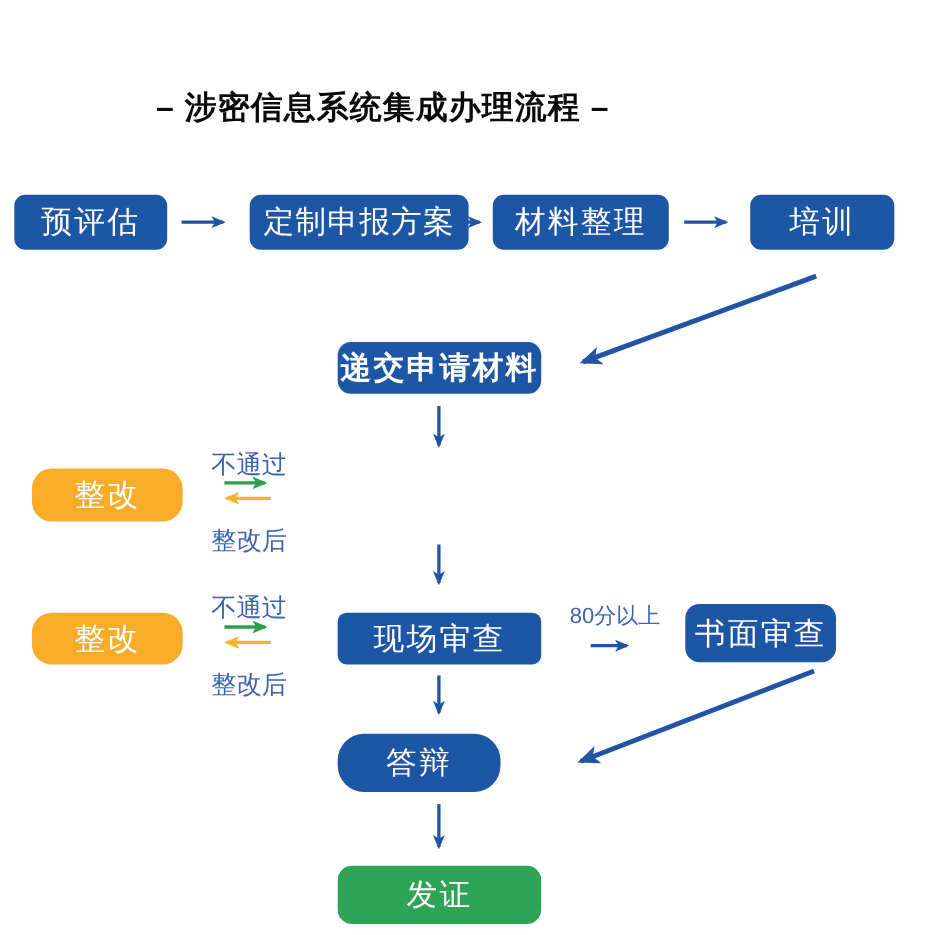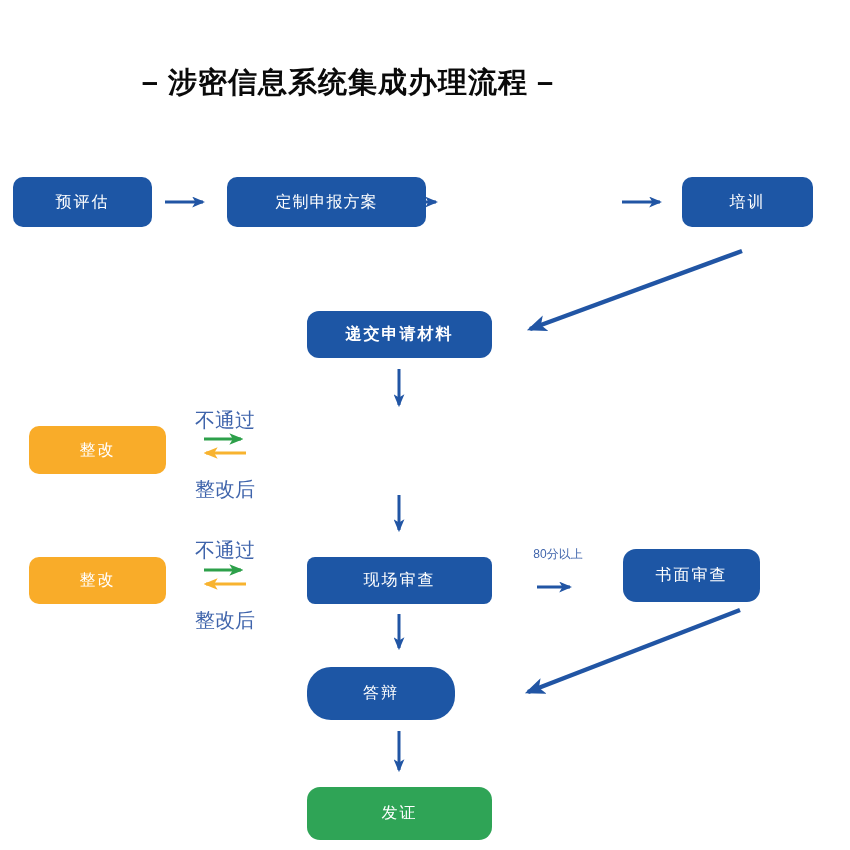--- a/index.html
+++ b/index.html
@@ -4,46 +4,46 @@
 <style>
   html,body{margin:0;padding:0;background:#ffffff;}
   #canvas{
     position:relative;
     width:850px;height:850px;
     background:#ffffff;
     overflow:hidden;
     font-family:"Liberation Sans","DejaVu Sans",sans-serif;
   }
   #page-title{
-    position:absolute;left:0;top:63px;width:696px;
+    position:absolute;left:0;top:78px;width:696px;
     text-align:center;
     font-size:29px;font-weight:700;color:#0a0a0a;
     letter-spacing:1px;
   }
   .node{
     position:absolute;
     display:flex;align-items:center;justify-content:center;
     color:#ffffff;
-    font-size:16px;letter-spacing:2px;
+    font-size:28px;letter-spacing:2px;
     border-radius:10px;
     box-sizing:border-box;
     white-space:nowrap;
   }
   .blue{background:var(--box-blue,#1d56a5);}
-  .yellow{background:var(--box-yellow,#f9ac29);}
+  .yellow{background:var(--box-yellow,#f9ac29);border-radius:18px;}
   .green{background:var(--box-green,#2fa456);}
   .bold{font-weight:700;}
   .edge-label{
     position:absolute;
     color:var(--label-blue,#3f64ab);
-    font-size:20px;
+    font-size:23px;
     text-align:center;
     white-space:nowrap;
   }
-  .small-label{font-size:12px;letter-spacing:0;}
+  .small-label{font-size:20px;letter-spacing:0;}
   #arrow-layer{position:absolute;left:0;top:0;pointer-events:none;}
 </style>
 </head>
 <body>
 
 <div id="canvas">
 
   <div id="page-title">– 涉密信息系统集成办理流程 –</div>
 
   <svg id="arrow-layer" width="850" height="850" viewBox="0 0 850 850">
@@ -82,20 +82,21 @@
 
     <line x1="399" y1="614" x2="399" y2="648" stroke="#2155a4" stroke-width="3" marker-end="url(#ah-blue)"></line>
 
     <line x1="740" y1="610" x2="528" y2="692" stroke="#2155a4" stroke-width="4.5" marker-end="url(#ah-blue-lg)"></line>
 
     <line x1="399" y1="731" x2="399" y2="770" stroke="#2155a4" stroke-width="3" marker-end="url(#ah-blue)"></line>
   </svg>
 
   <div class="node blue" style="left:13px;top:177px;width:139px;height:50px;">预评估</div>
   <div class="node blue" style="left:227px;top:177px;width:199px;height:50px;letter-spacing:1px;">定制申报方案</div>
+  <div class="node blue" style="left:448px;top:177px;width:160px;height:50px;">材料整理</div>
   <div class="node blue bold" style="left:307px;top:311px;width:185px;height:47px;border-radius:12px;">递交申请材料</div>
 
   <div class="node blue" style="left:682px;top:177px;width:131px;height:50px;">培训</div>
   <div class="node blue" style="left:307px;top:557px;width:185px;height:47px;border-radius:8px;">现场审查</div>
   <div class="node blue" style="left:307px;top:667px;width:148px;height:53px;border-radius:24px;">答辩</div>
   <div class="node green" style="left:307px;top:787px;width:185px;height:53px;border-radius:13px;">发证</div>
 
   <div class="node yellow" style="left:29px;top:426px;width:137px;height:48px;">整改</div>
   <div class="node yellow" style="left:29px;top:557px;width:137px;height:47px;">整改</div>
 

